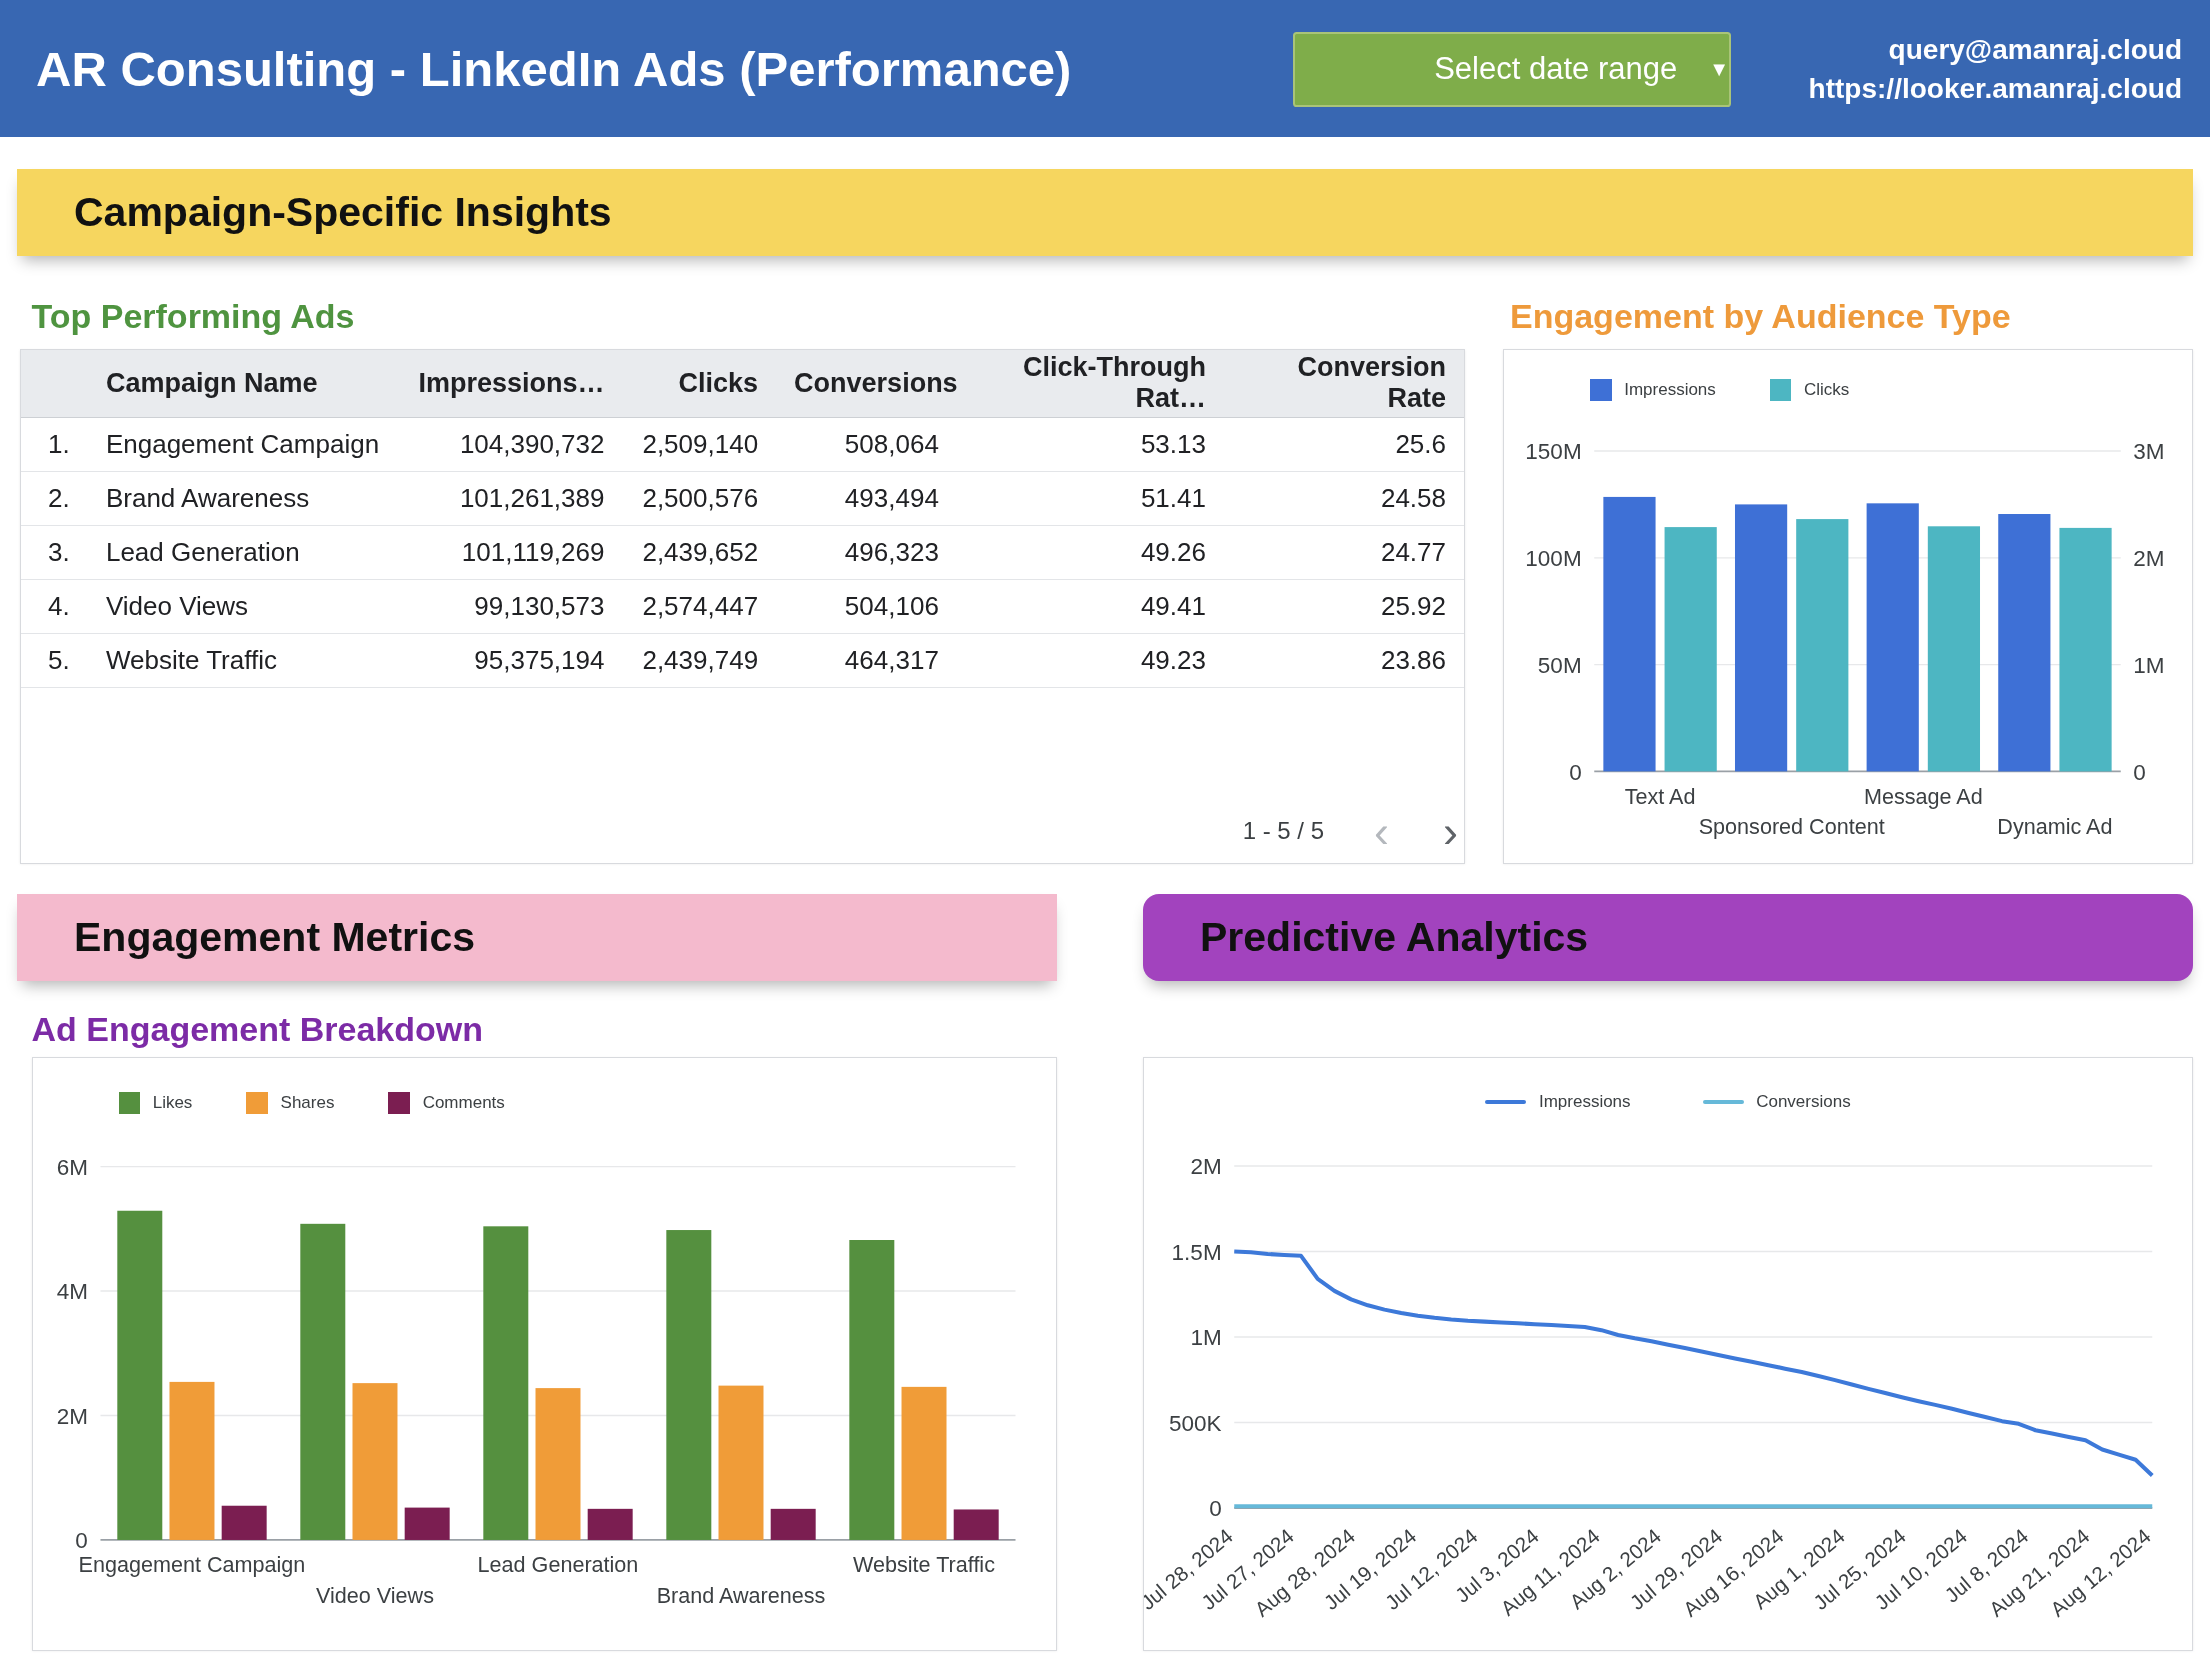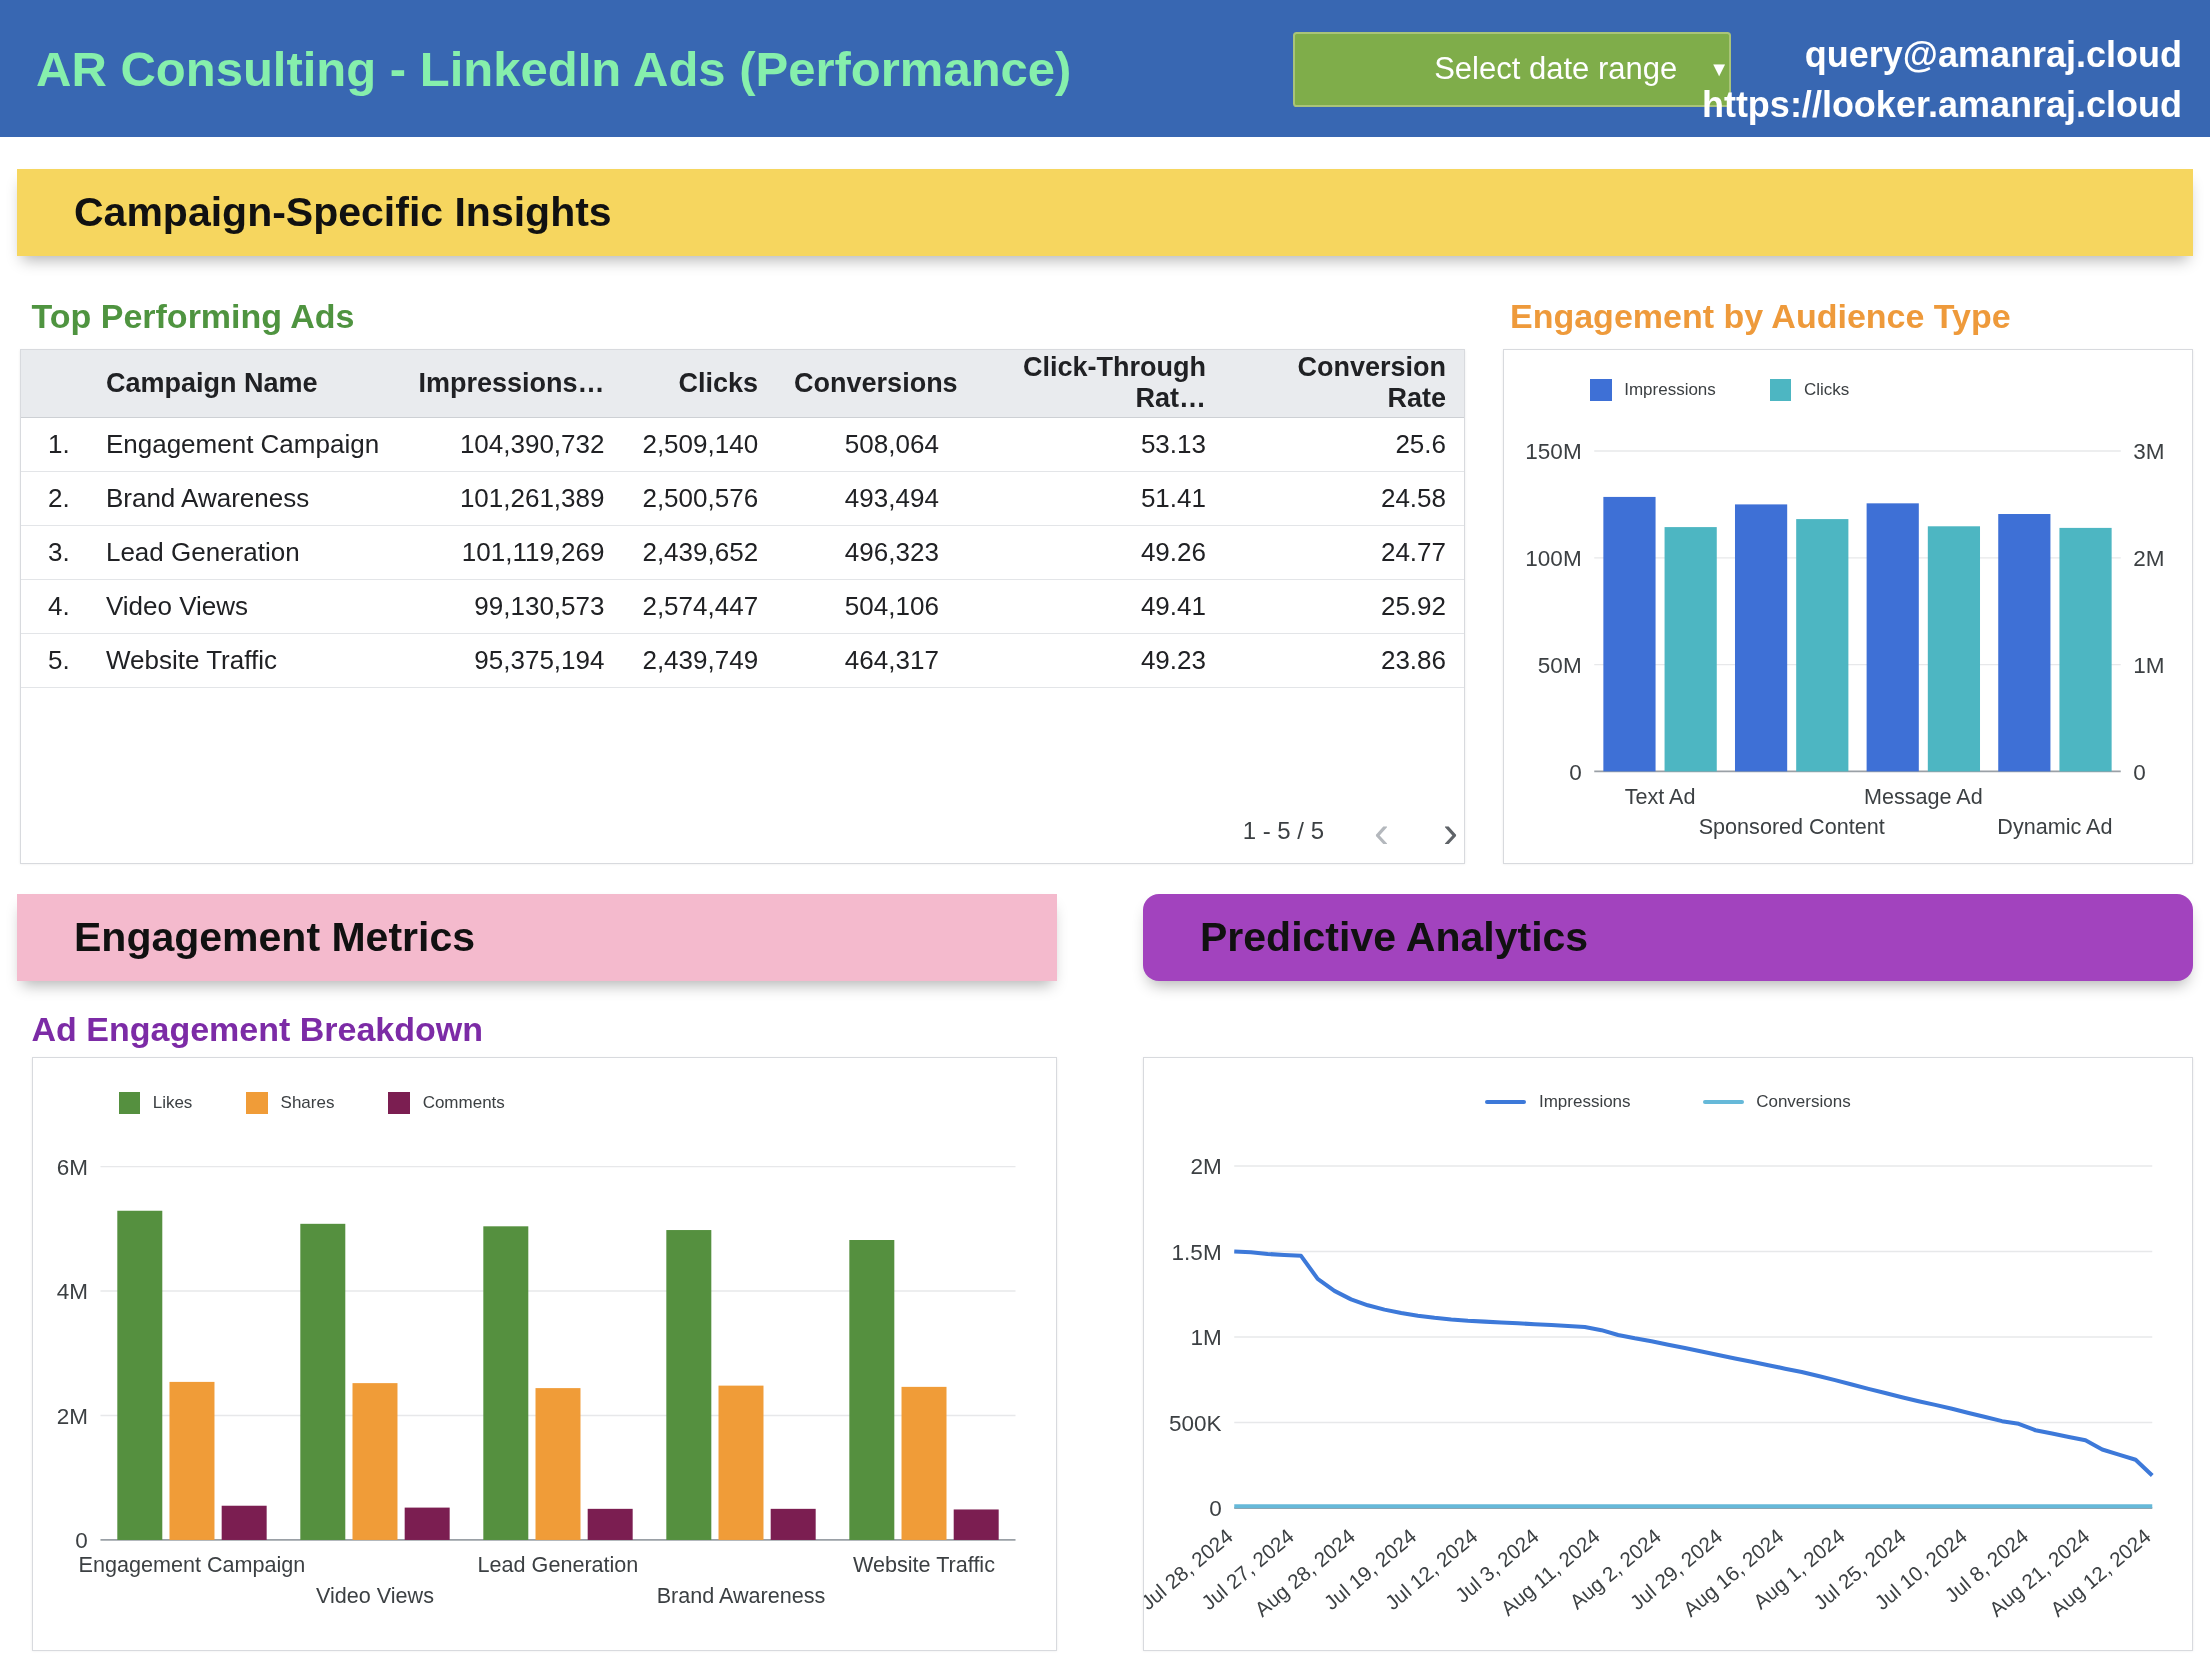--- a/index.html
+++ b/index.html
@@ -1,23 +1,23 @@
 <!DOCTYPE html>
 <html style="font-size:14.4px"><head>
 <meta charset="utf-8">
 <style>
   * { margin:0; padding:0; box-sizing:border-box; }
   html,body { width:2211px; height:1656px; background:#ffffff; font-family:"Liberation Sans",sans-serif; overflow:hidden; position:relative; }
 
   
   .header { position:absolute; left:0; top:0; width:2211px; height:137px; background:#3867B2; }
-  .header .title { position:absolute; left:36px; top:50%; transform:translateY(-50%); font-size:49px; font-weight:bold; color:#86efac; }
+  .header .title { position:absolute; left:36px; top:50%; transform:translateY(-50%); font-size:49px; font-weight:bold; color:#ffffff; }
   .date-btn { position:absolute; left:1293px; top:31.5px; width:438px; height:75px; background:#7FAD4A; border:2.7px solid #A9C478; border-radius:3.6px; display:flex; align-items:center; justify-content:flex-end; gap:32px; color:#ffffff; font-size:31px; cursor:pointer; }
   .date-btn .caret { font-size:20px; }
-  .contact { position:absolute; right:29px; top:50%; transform:translateY(-50%); text-align:right; color:#ffffff; font-size:36px; font-weight:bold; line-height:1.4;margin-top:11px; }
+  .contact { position:absolute; right:29px; top:50%; transform:translateY(-50%); text-align:right; color:#ffffff; font-size:28px; font-weight:bold; line-height:1.4; }
 
   
   .banner { position:absolute; height:87px; display:flex; align-items:center; padding-left:57px; font-size:41px; font-weight:bold; color:#111111; box-shadow:0 9px 14.4px -5.4px rgba(0,0,0,0.30);text-align:right; }
   #banner-campaign   { left:17px;   top:169px; width:2176px; background:#F6D65F; }
   #banner-engagement { left:17px;   top:894px; width:1040px; background:#F4BACD; }
   #banner-predictive { left:1143px; top:894px; width:1050px; background:#A243BE;border-radius:16px; }
 
   
   .section-heading { position:absolute; font-size:34px; font-weight:bold; }
   #heading-table     { left:31.5px;   top:297px;  color:#4F9440; }

